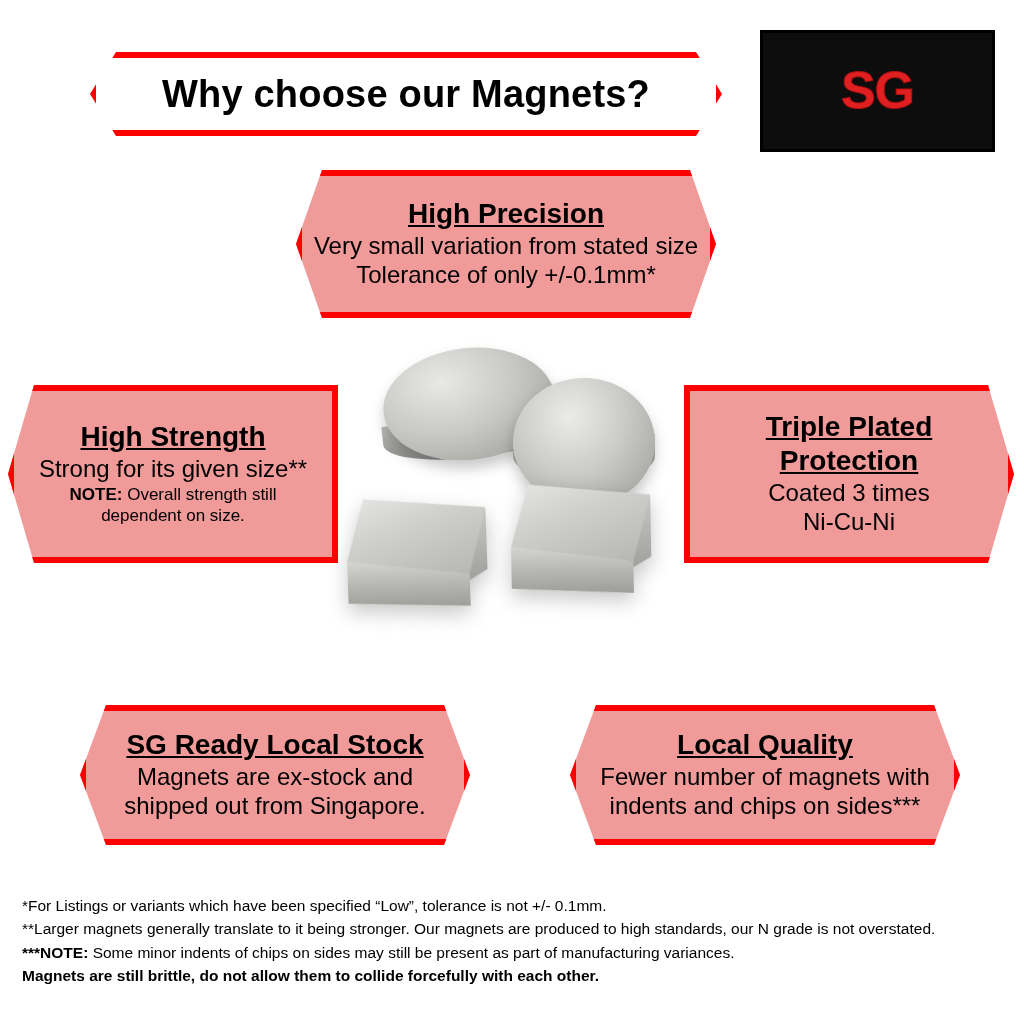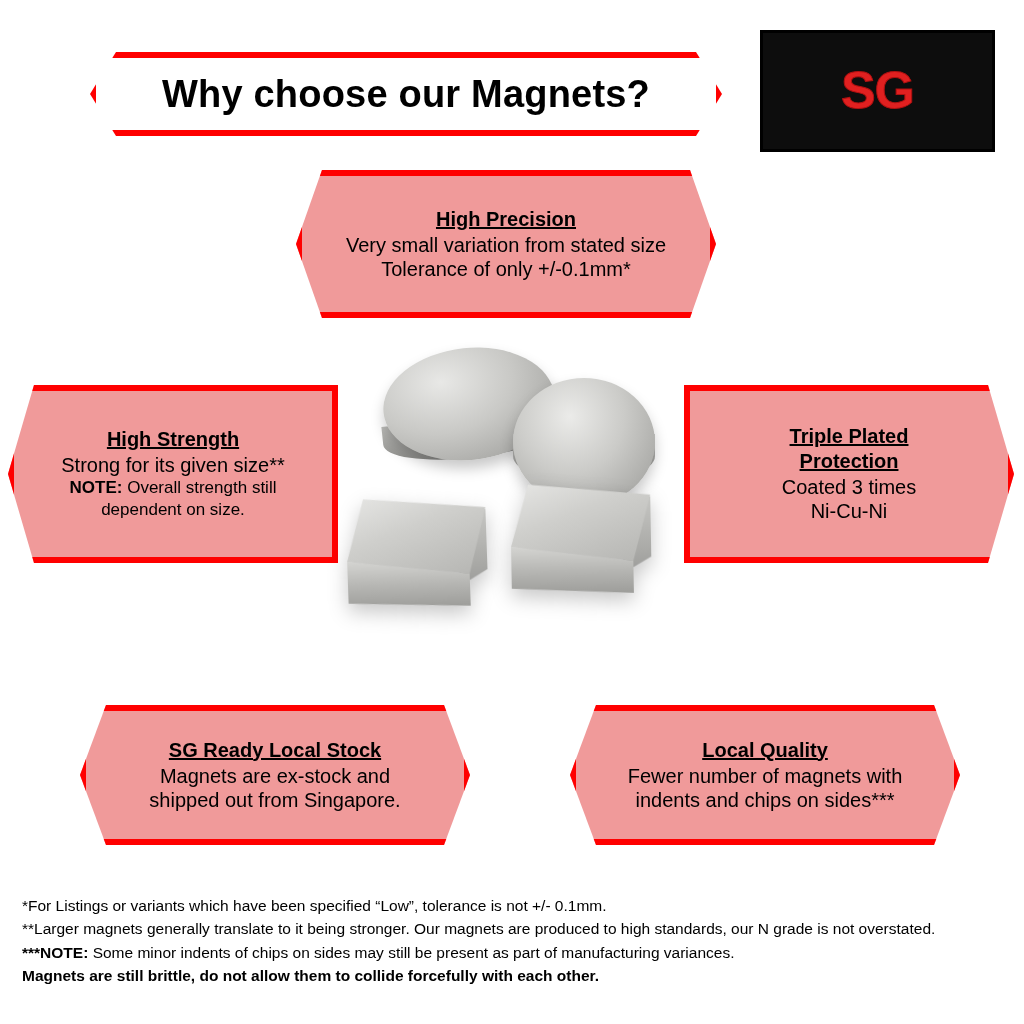--- a/index.html
+++ b/index.html
@@ -76,28 +76,28 @@
     border: 6px solid #ff0000;
     box-sizing: border-box;
     text-align: center;
     display: flex;
     flex-direction: column;
     align-items: center;
     justify-content: center;
     padding: 6px 10px;
   }
   .callout .c-head {
-    font-size: 20px;
+    font-size: 28px;
     font-weight: bold;
     text-decoration: underline;
     line-height: 1.15;
     margin-bottom: 2px;
   }
   .callout .c-line {
-    font-size: 20px;
+    font-size: 24px;
     line-height: 1.2;
   }
   .callout .c-small {
     font-size: 17px;
     line-height: 1.25;
   }
   .callout .c-small b { font-weight: bold; }
 
   
   .clip-left {

